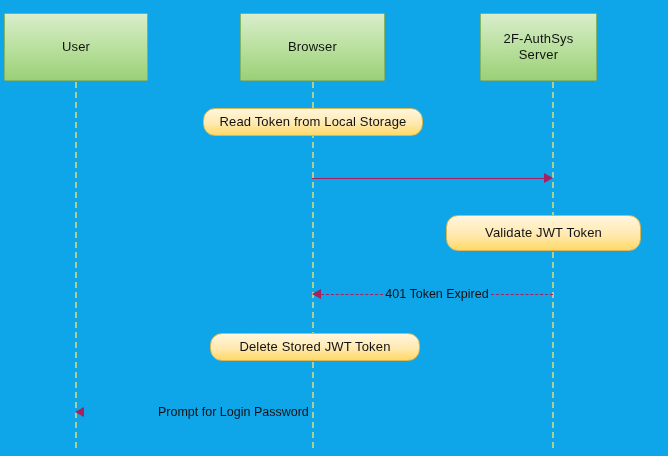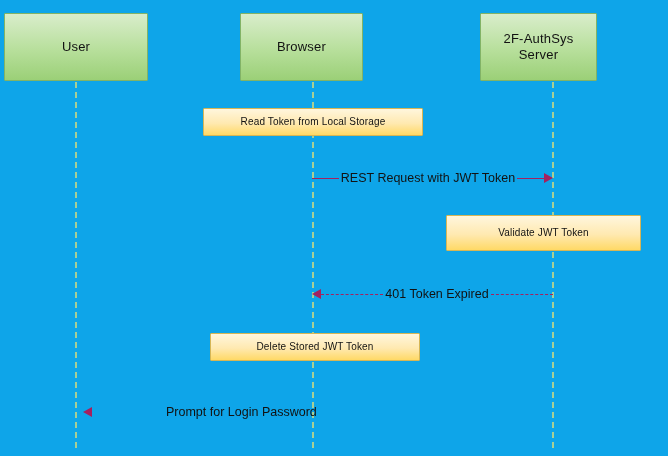--- a/index.html
+++ b/index.html
@@ -47,27 +47,27 @@
     white-space: pre-line;
     padding: 0 4px;
   }
 
   
   .action {
     position: absolute;
     box-sizing: border-box;
     background: linear-gradient(to bottom, #fff6dd 0%, #ffe9b0 55%, #ffd966 100%);
     border: 1px solid #d6b656;
-    border-radius: 1px;
+    border-radius: 12px;
     display: flex;
     align-items: center;
     justify-content: center;
     text-align: center;
     color: #121212;
-    font-size: 10px;
+    font-size: 13px;
     line-height: 16px;
     letter-spacing: 0.15px;
     z-index: 4;
   }
 
   
   .message {
     position: absolute;
     height: 20px;
     display: flex;
@@ -113,21 +113,21 @@
 <div id="diagram">
 
   <div class="lifeline" style="left:75px; top:82px; height:366px;"></div>
   <div class="lifeline" style="left:312px; top:82px; height:366px;"></div>
   <div class="lifeline" style="left:552px; top:82px; height:366px;"></div>
 
   <div class="participant" style="left:4px; top:13px; width:144px; height:68px;">
     <span class="plabel">User</span>
   </div>
 
-  <div class="participant" style="left:240px; top:13px; width:123px; height:68px;">
+  <div class="participant" style="left:240px; top:13px; width:145px; height:68px;">
     <span class="plabel">Browser</span>
   </div>
 
   <div class="participant" style="left:480px; top:13px; width:117px; height:68px;">
     <span class="plabel">2F-AuthSys
 Server</span>
   </div>
 
   <div class="action" style="left:203px; top:108px; width:220px; height:28px;">
     <span>Read Token from Local Storage</span>
@@ -136,32 +136,31 @@
   <div class="action" style="left:446px; top:215px; width:195px; height:36px;">
     <span>Validate JWT Token</span>
   </div>
 
   <div class="action" style="left:210px; top:333px; width:210px; height:28px;">
     <span>Delete Stored JWT Token</span>
   </div>
 
   <div class="message" style="left:312px; top:168px; width:241px;">
     <span class="msg-line"></span>
-    <span class="msg-label">REST Request with JWT Token</span>
     <span class="msg-line"></span>
     <span class="arrowhead right"></span>
   </div>
 
   <div class="message" style="left:312px; top:284px; width:241px;justify-content:flex-end;">
     <span class="arrowhead left"></span>
     <span class="msg-line dashed"></span>
     <span class="msg-label">401 Token Expired</span>
     <span class="msg-line dashed"></span>
   </div>
 
-  <div class="message" style="left:83px; top:402px; width:238px;gap:36px;">
+  <div class="message" style="left:75px; top:402px; width:238px;gap:36px;">
     <span class="arrowhead left"></span>
     <span class="msg-line"></span>
     <span class="msg-label">Prompt for Login Password</span>
     <span class="msg-line"></span>
   </div>
 
 </div>
 
 </body></html>

